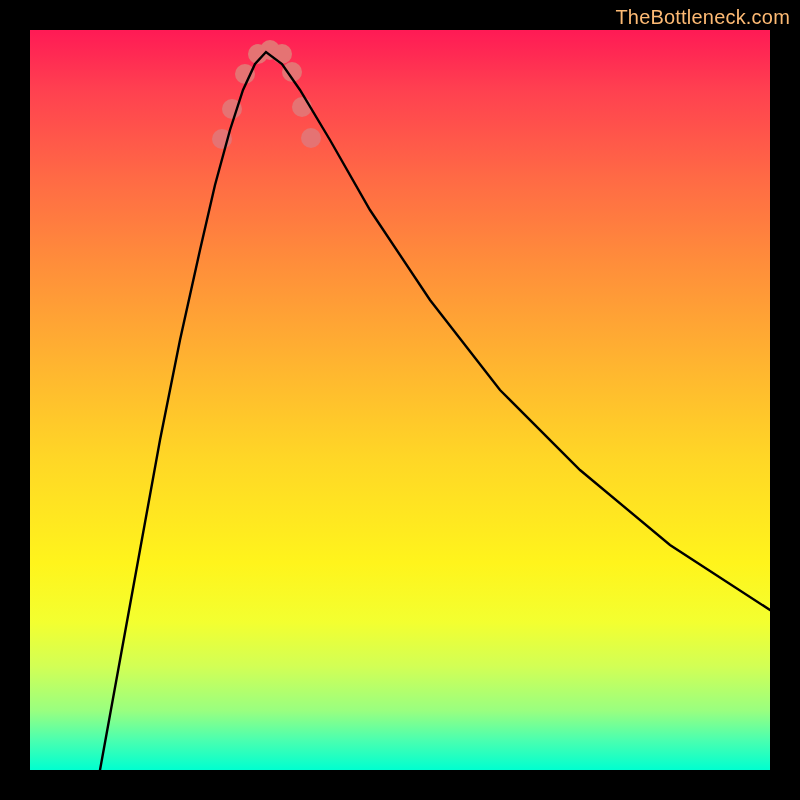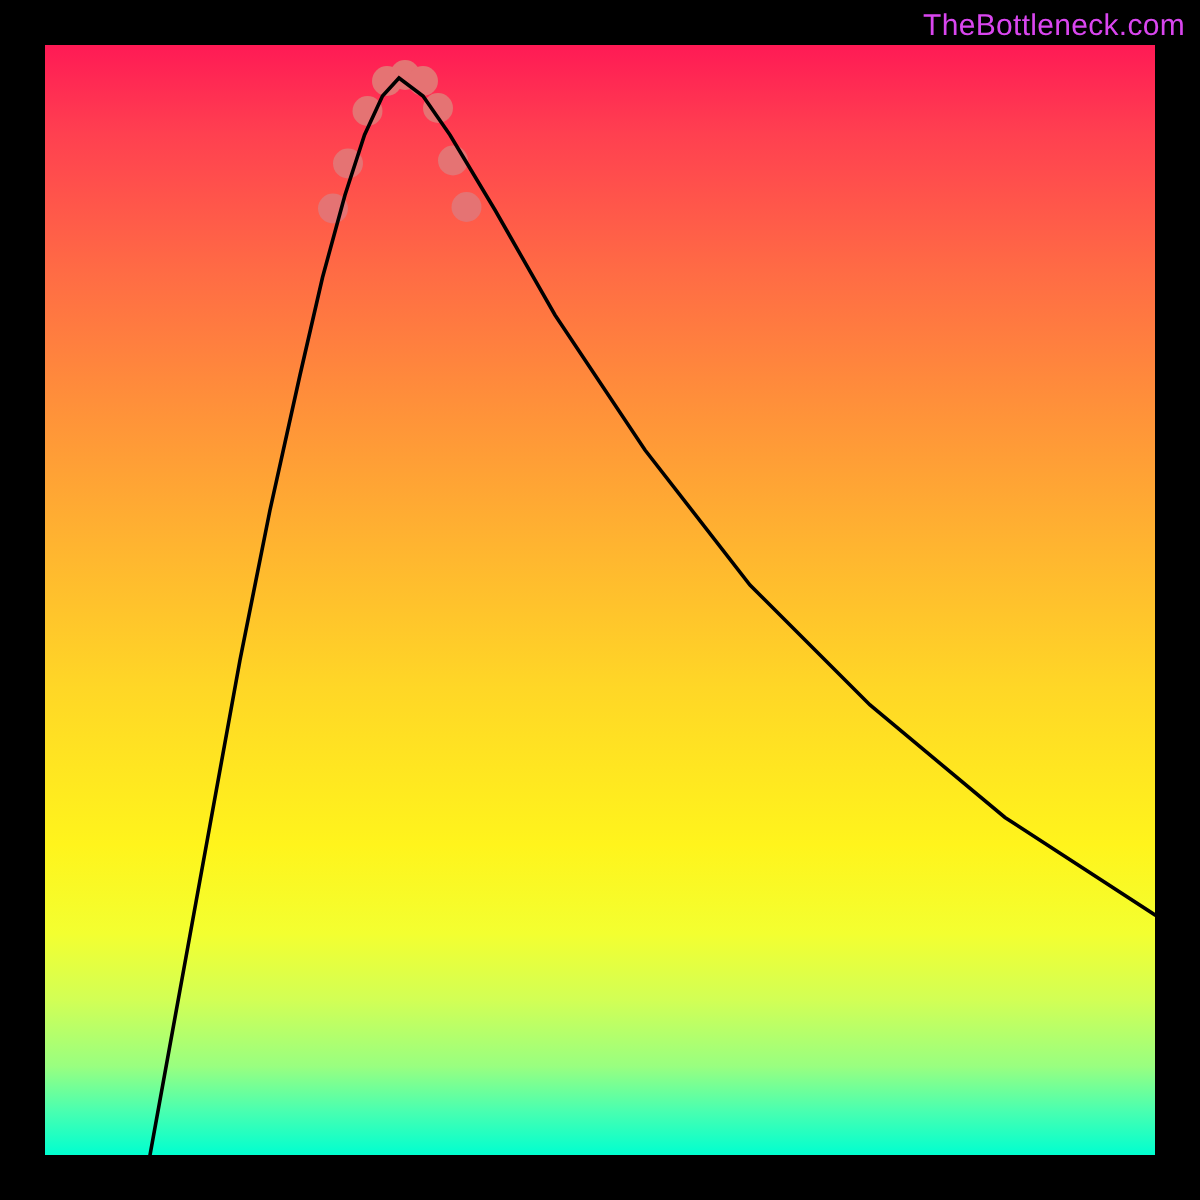--- a/index.html
+++ b/index.html
@@ -29,21 +29,21 @@
       #d2ff55 86%,
       #99ff80 92%,
       #4affb0 96%,
       #00ffd0 100%
     );
   }
   .watermark {
     position: absolute;
     top: 6px;
     right: 10px;
-    color: #d946ef;
+    color: #fdba74;
     font-size: 20px;
     font-weight: 500;
     letter-spacing: 0.2px;
     z-index: 5;
   }
   svg.curve {
     position: absolute;
     left: 0;
     top: 0;
     width: 740px;

